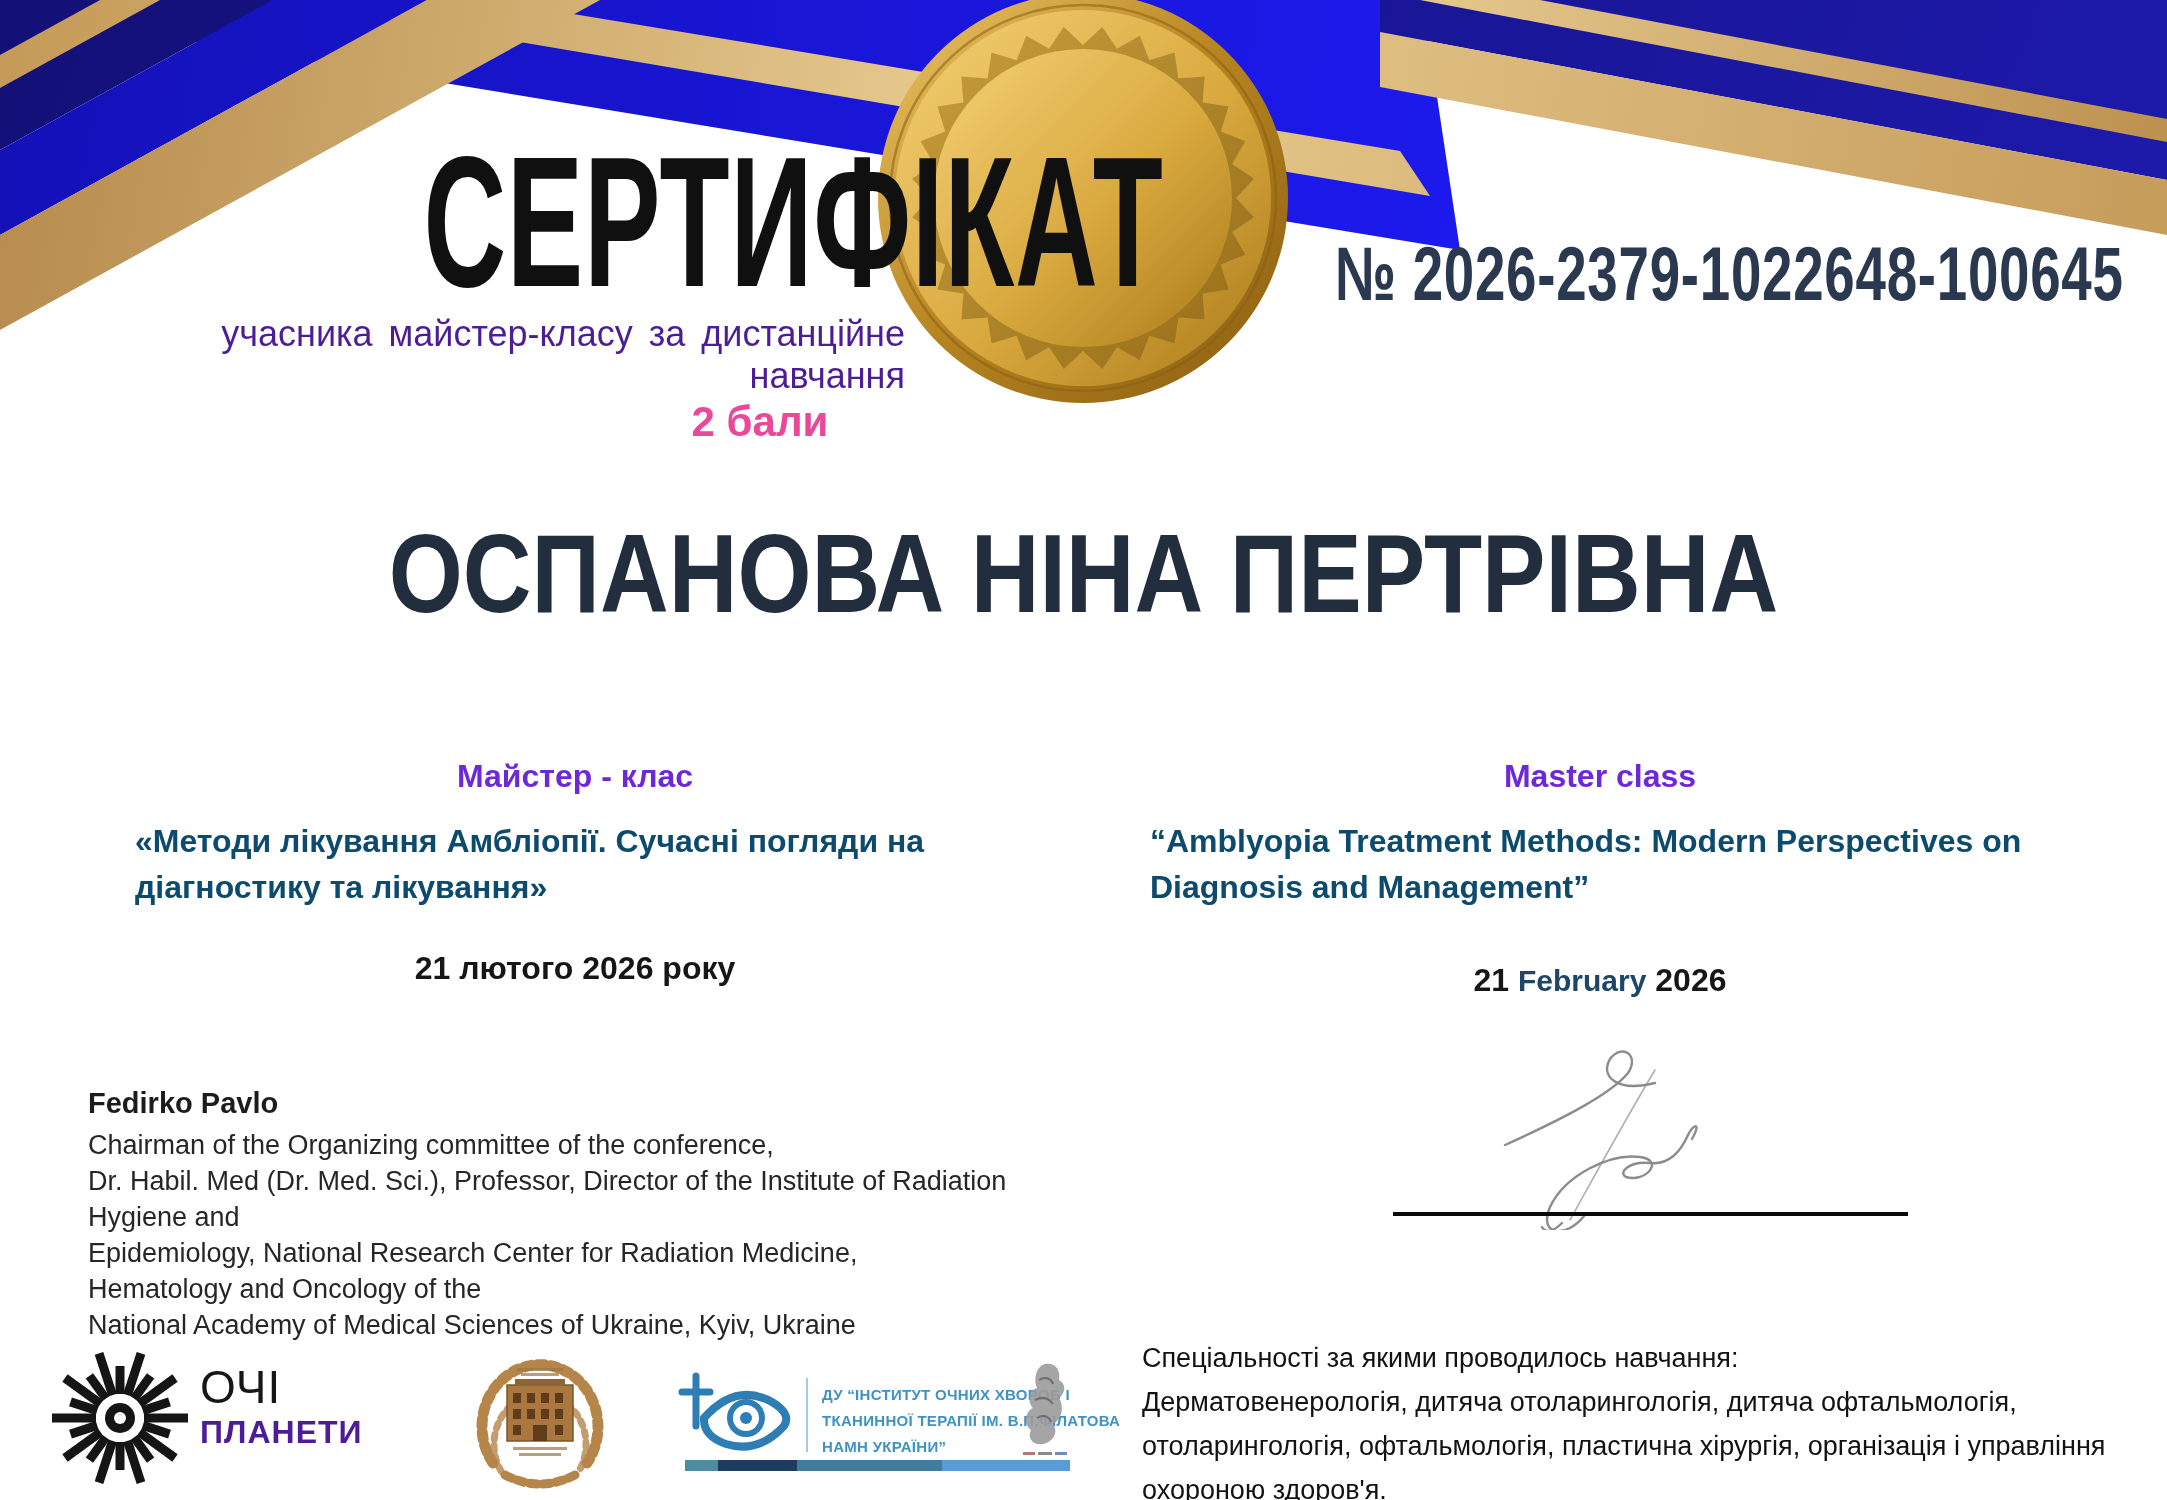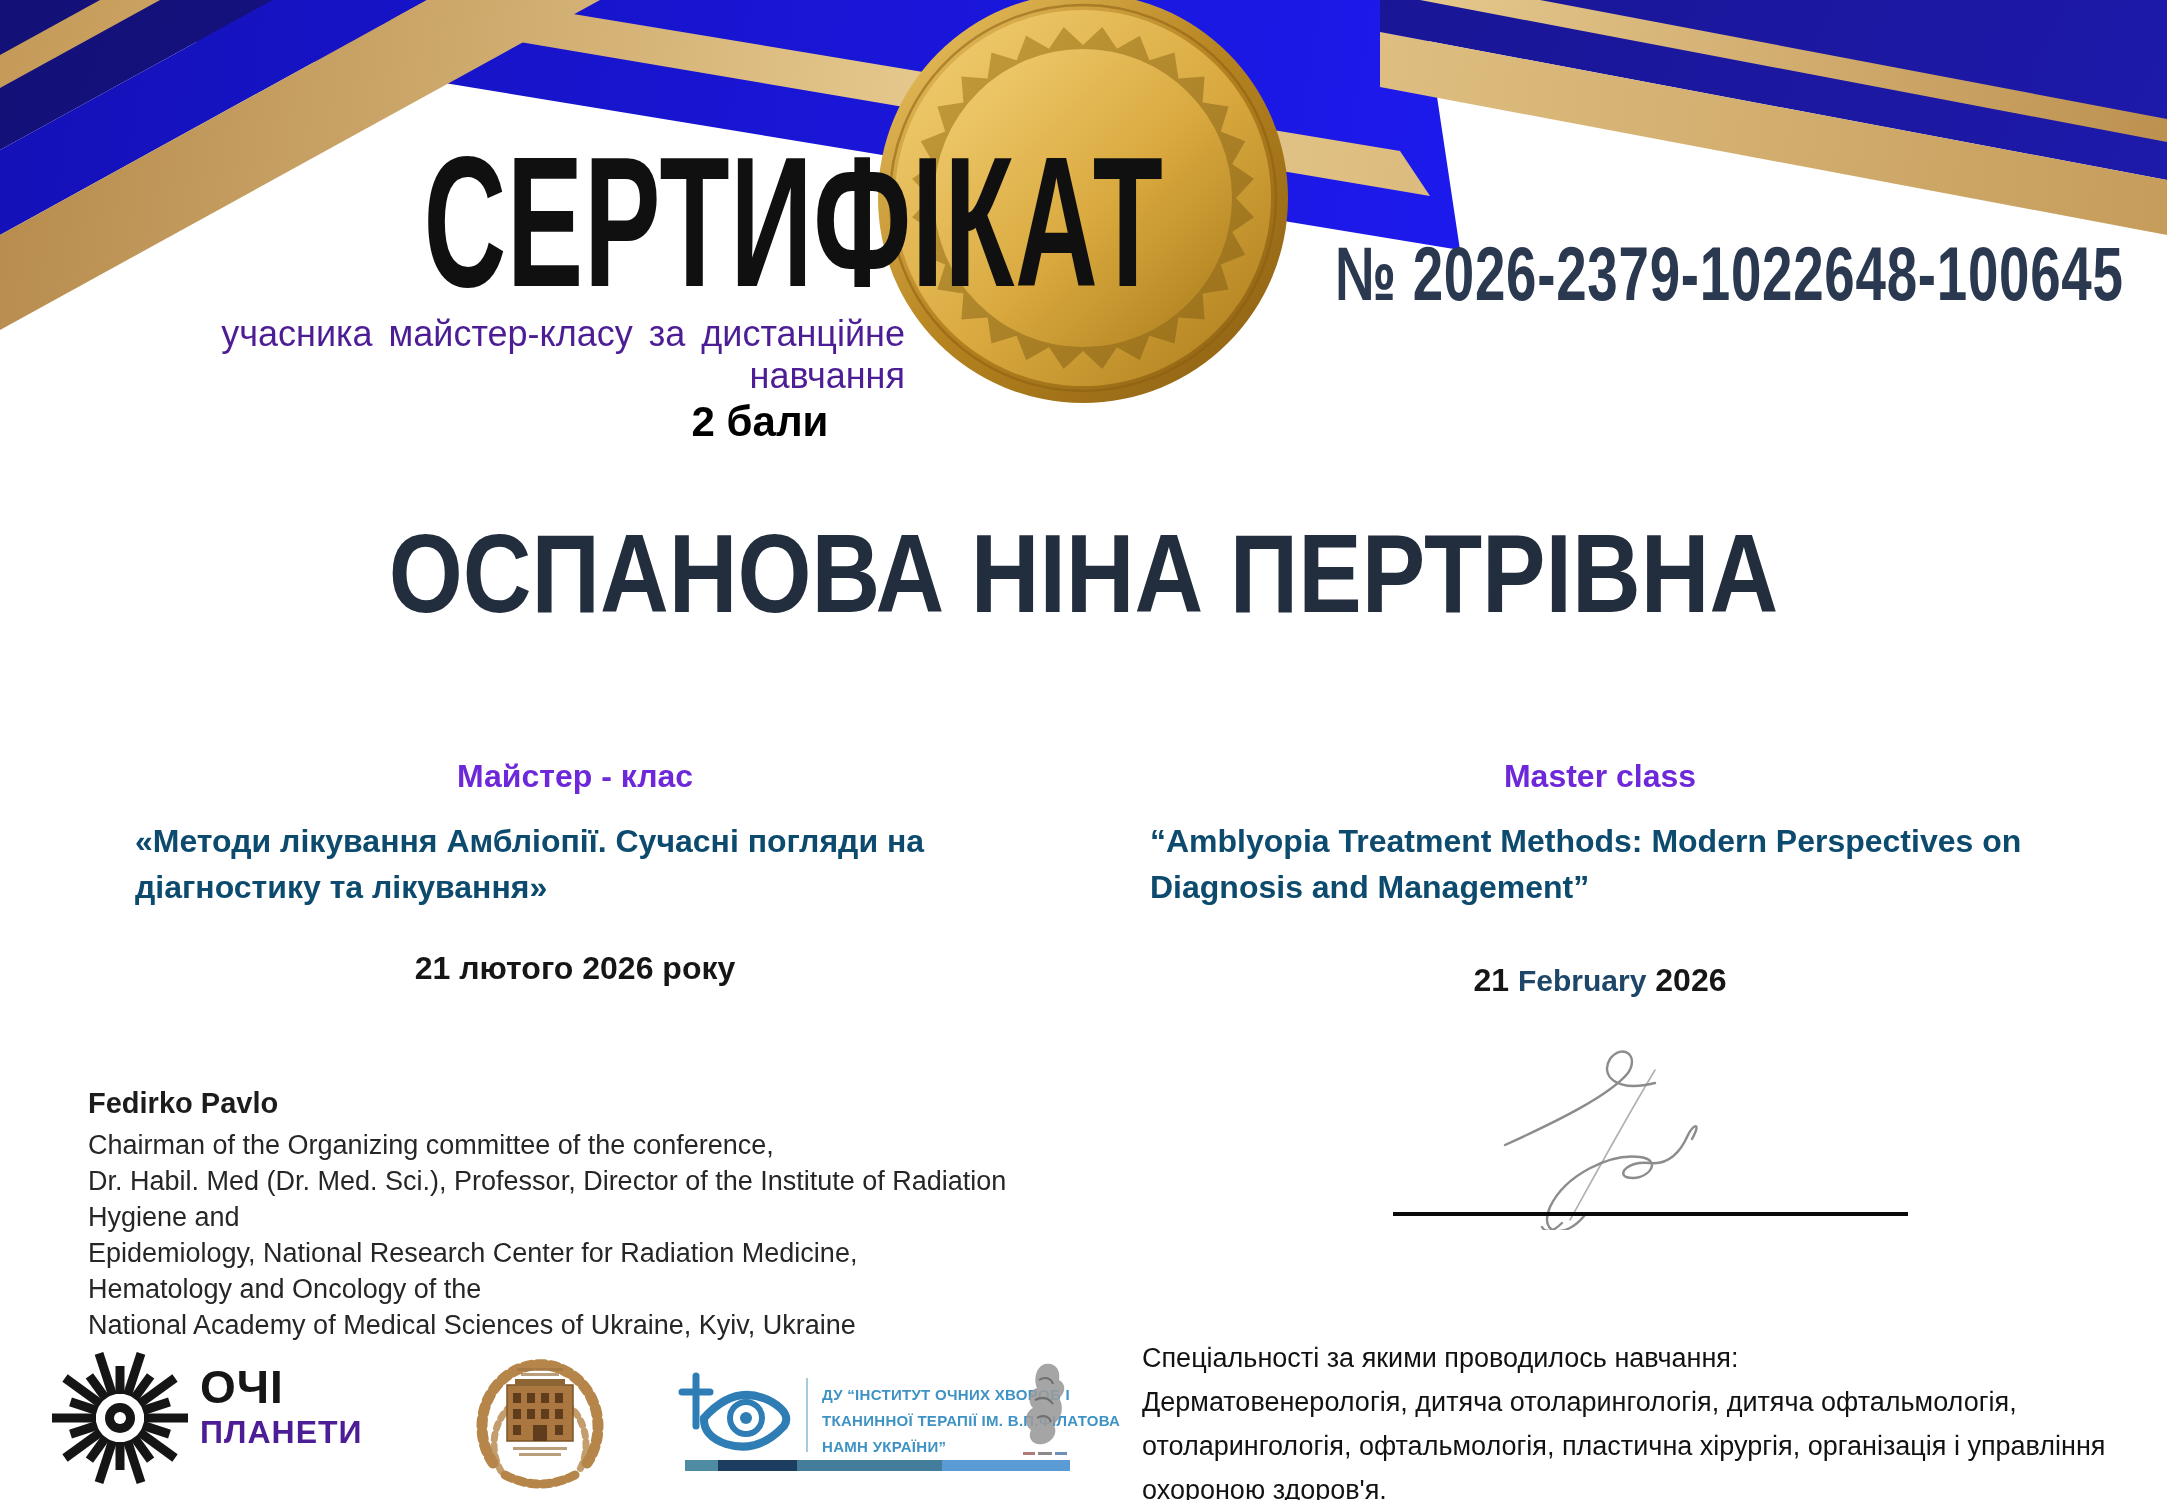--- a/index.html
+++ b/index.html
@@ -20,40 +20,40 @@
   .band-left-blue{clip-path:polygon(273px 0px,427px 0px,0px 235px,0px 150px);}
   .band-left-gold{clip-path:polygon(427px 0px,600px 0px,0px 330px,0px 235px);}
   .band-right-navy{clip-path:polygon(1380px 0px,2167px 0px,2167px 180px,1380px 32px);}
   .stripe-right-gold{clip-path:polygon(1420px 0px,1540px 0px,2167px 119px,2167px 142px);}
   .band-right-gold{clip-path:polygon(1380px 32px,2167px 180px,2167px 235px,1380px 87px);}
   
   .title{left:260px;top:130px;width:860px;text-align:center;font-size:185px;font-weight:bold;
          line-height:1;color:#101010;letter-spacing:1px;transform:scaleX(.62);transform-origin:50% 50%;white-space:nowrap;}
   .sub{left:95px;top:313px;width:810px;text-align:right;font-size:36px;color:#4c1d95;word-spacing:6px;}
   .sub2{top:352px;}
-  .points{left:600px;top:398px;width:320px;text-align:center;font-size:42px;font-weight:bold;color:#000000;}
+  .points{left:600px;top:398px;width:320px;text-align:center;font-size:42px;font-weight:bold;color:#ec4899;}
   .cert-number{left:1335px;top:230px;font-size:76px;font-weight:600;color:#2b3950;white-space:nowrap;
                transform:scaleX(.72);transform-origin:0 0;letter-spacing:1px;}
   .recipient{left:0px;top:518px;width:2167px;text-align:center;font-size:112px;font-weight:bold;color:#222d3d;
              white-space:nowrap;transform:scaleX(.85);transform-origin:50% 50%;line-height:1;}
   .ev-label{top:758px;width:500px;text-align:center;font-size:32px;font-weight:bold;color:#6d28d9;}
   .ev-title{top:818px;text-align:left;font-size:32px;font-weight:bold;color:#0c4a6e;line-height:1.45;}
   .ev-date{top:950px;width:500px;text-align:center;font-size:32px;font-weight:bold;color:#161616;}
   .uk-label{left:325px;}
   .uk-title{left:135px;width:880px;}
   .uk-date{left:325px;}
   .en-label{left:1350px;}
   .en-title{left:1150px;width:900px;}
   .en-date{left:1400px;width:400px;top:962px;}
   .month-blue{color:#1e4668;font-size:30px;}
   .sig-block{left:88px;top:1066px;width:920px;font-size:27px;color:#262626;line-height:36px;}
   .sig-name{font-size:29px;font-weight:bold;margin-bottom:6px;color:#1c1c1c;margin-top:19px;}
   .sig-line{left:1393px;top:1212px;width:515px;height:4px;background:#0a0a0a;}
   
-  .eyes-text1{left:200px;top:1360px;font-size:46px;font-weight:700;color:#161616;letter-spacing:1px;}
+  .eyes-text1{left:200px;top:1360px;font-size:46px;font-weight:400;color:#161616;letter-spacing:1px;}
   .eyes-text2{left:200px;top:1414px;font-size:32px;font-weight:800;color:#4c1d95;letter-spacing:1px;}
   .filatov-text{left:822px;top:1382px;font-size:15px;font-weight:bold;color:#3e92c4;line-height:26px;letter-spacing:.3px;}
   .filatov-divider{left:806px;top:1378px;width:2px;height:74px;background:#a6cade;}
   .filatov-bar{left:685px;top:1460px;width:385px;height:11px;
      background:linear-gradient(90deg,#4f8ba3 0 8.6%,#1c3c60 8.6% 29%,#447d9c 29% 66.7%,#5b9bd5 66.7% 100%);}
   .specialties{left:1142px;top:1336px;width:980px;font-size:27px;color:#121212;line-height:44px;}
 </style>
 </head>
 <body>
 

